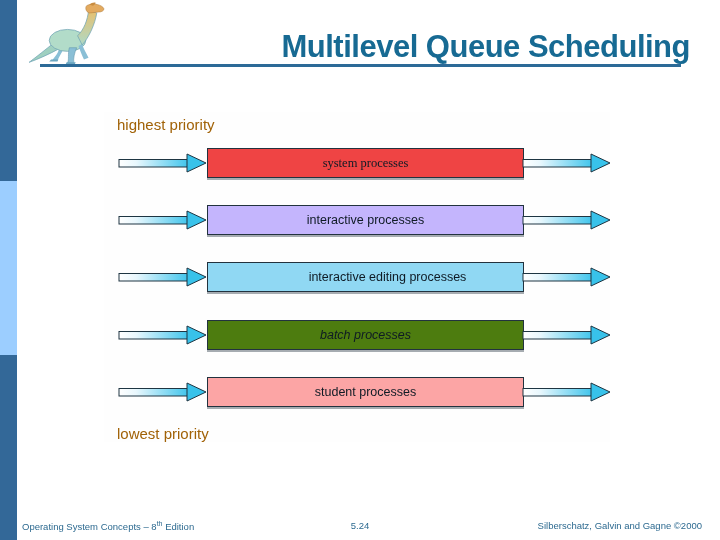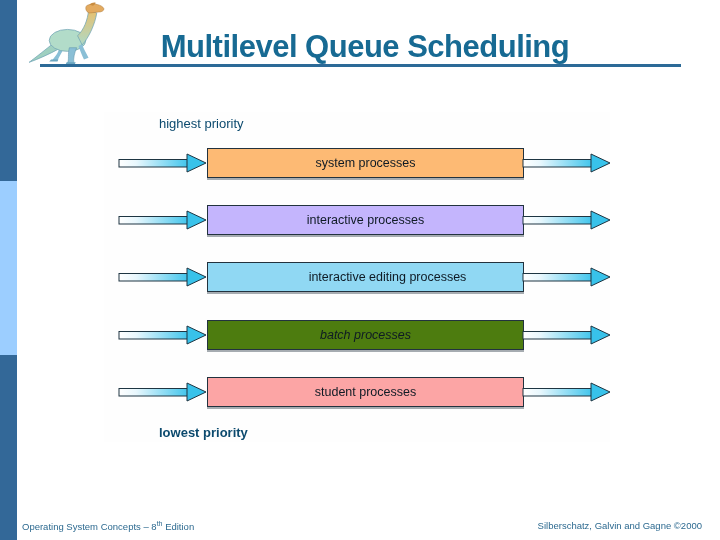--- a/index.html
+++ b/index.html
@@ -22,21 +22,21 @@
   .seg-mid { top: 181px; height: 174px; background: var(--sidebar-light, #9CCEFF); }
   .seg-bot { top: 355px; height: 185px; background: var(--sidebar-dark, #336898); }
 
   
   .dino { position: absolute; left: 27px; top: 2px; width: 92px; height: 64px; }
 
   
   .slide-title {
     position: absolute;
     left: 40px; right: 30px; top: 29px;
-    text-align: center;
+    text-align: right;
     font-size: 31px;
     font-weight: bold;
     letter-spacing: -0.5px;
     color: var(--title-color, #176a93);
     white-space: nowrap;
   }
   .title-rule {
     position: absolute;
     left: 40px; top: 64px;
     width: 641px; height: 3px;
@@ -46,27 +46,26 @@
   
   .diagram {
     position: absolute;
     left: 104px; top: 112px;
     width: 506px; height: 330px;
     background: #fefefe;
   }
   .prio-label {
     position: absolute;
     left: 13px;
-    font-size: 13px;
-    color: #0c4a6e;
+    font-size: 15px;
+    color: #a16207;
     white-space: nowrap;
-    margin-left: 42px;
   }
   .prio-label.top { top: 4px; }
-  .prio-label.bottom { top: 313px; font-weight: bold; }
+  .prio-label.bottom { top: 313px; }
 
   .queue-row {
     position: absolute;
     left: 0;
     top: var(--row-top);
     width: 506px; height: 30px;
   }
   .arrow { position: absolute; top: 4px; height: 22px; }
   .arrow-in  { left: 14px;  width: 90px; }
   .arrow-out { left: 418px; width: 90px; }
@@ -142,21 +141,21 @@
   <div class="title-rule"></div>
 
   <div class="diagram">
     <div class="prio-label top">highest priority</div>
     <div id="rows">
         <div class="queue-row" style="--row-top: 36px;">
     <svg class="arrow arrow-in" viewBox="0 0 90 22" preserveAspectRatio="none">
       <rect x="1" y="7.5" width="69" height="7.5" fill="url(#arrowGrad)" stroke="#1e3542" stroke-width="1"></rect>
       <polygon points="69,2 88,11 69,20" fill="#38C2EA" stroke="#1e3542" stroke-width="1"></polygon>
     </svg>
-    <div class="queue-box" style="background: #fdba74;">
+    <div class="queue-box" style="background: #ef4444; font-family: Liberation Serif, serif;">
       <span class="queue-label">system processes</span>
     </div>
     <svg class="arrow arrow-out" viewBox="0 0 90 22" preserveAspectRatio="none">
       <rect x="1" y="7.5" width="69" height="7.5" fill="url(#arrowGrad)" stroke="#1e3542" stroke-width="1"></rect>
       <polygon points="69,2 88,11 69,20" fill="#38C2EA" stroke="#1e3542" stroke-width="1"></polygon>
     </svg>
   </div>
         <div class="queue-row" style="--row-top: 93px;">
     <svg class="arrow arrow-in" viewBox="0 0 90 22" preserveAspectRatio="none">
       <rect x="1" y="7.5" width="69" height="7.5" fill="url(#arrowGrad)" stroke="#1e3542" stroke-width="1"></rect>
@@ -208,16 +207,17 @@
       <rect x="1" y="7.5" width="69" height="7.5" fill="url(#arrowGrad)" stroke="#1e3542" stroke-width="1"></rect>
       <polygon points="69,2 88,11 69,20" fill="#38C2EA" stroke="#1e3542" stroke-width="1"></polygon>
     </svg>
   </div>
       </div>
     <div class="prio-label bottom">lowest priority</div>
   </div>
 
   <div class="footer">
     <div class="footer-left"><span>Operating System Concepts – 8</span><sup>th</sup><span> Edition</span></div>
+    <div class="footer-page">5.24</div>
     <div class="footer-right">Silberschatz, Galvin and Gagne ©2000</div>
   </div>
 
 </div>
 
 </body></html>

